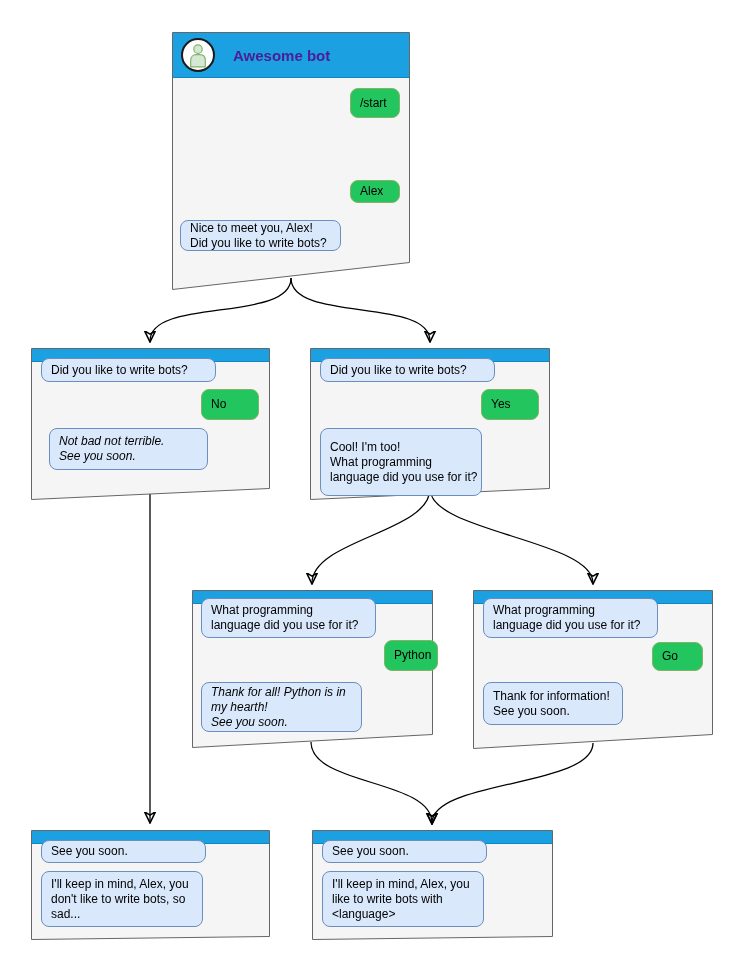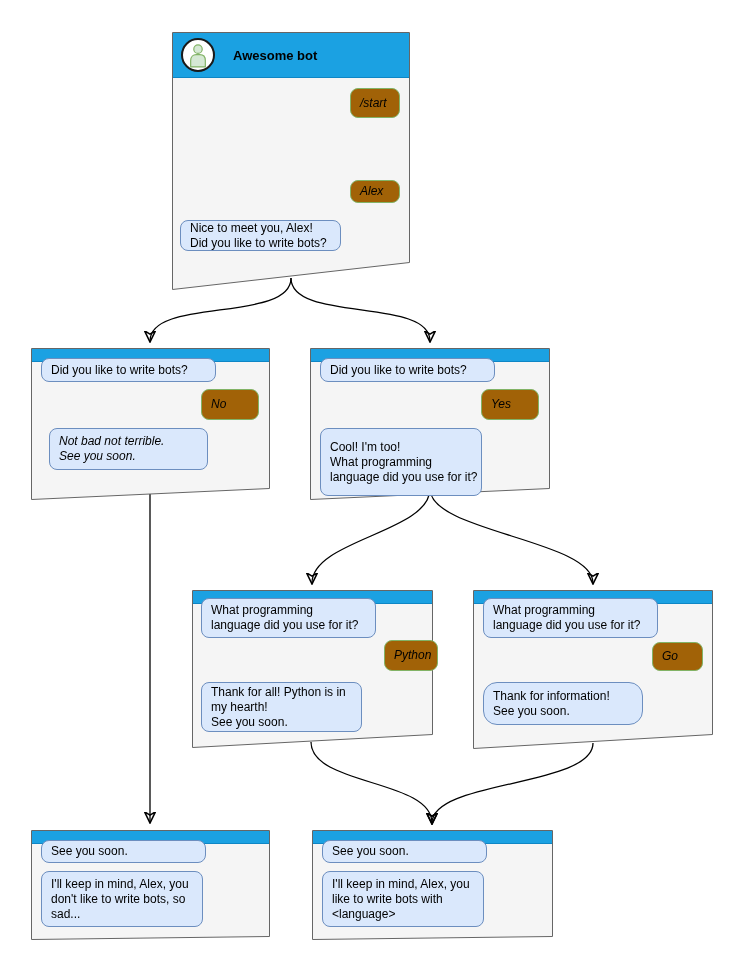--- a/index.html
+++ b/index.html
@@ -20,29 +20,29 @@
     position:absolute;left:1px;right:1px;top:1px;height:12px;
     background:#1ba1e2;border-bottom:1px solid #0e86c5;
   }
   .avatar{
     position:absolute;left:8px;top:5px;width:34px;height:34px;border-radius:50%;
     background:#ffffff;border:2px solid #1a1a1a;box-sizing:border-box;
     display:flex;align-items:center;justify-content:center;
   }
   .window-title{
     position:absolute;left:60px;top:0;height:44px;display:flex;align-items:center;
-    color:#000000;font-weight:bold;font-size:13px;
+    color:#4c1d95;font-weight:bold;font-size:15px;
   }
   .bubble{
     position:absolute;box-sizing:border-box;border-radius:8px;
     font-size:12px;line-height:15px;white-space:pre;
     display:flex;align-items:center;padding:2px 9px;
   }
   .bubble.bot{background:#dae8fc;border:1px solid #6c8ebf;}
-  .bubble.user{background:#a16207;border:1px solid #82b366;font-style:italic;}
+  .bubble.user{background:#22c55e;border:1px solid #82b366;}
   #edges{position:absolute;left:0;top:0;pointer-events:none;}
   #edges path{fill:none;stroke:#000000;stroke-width:1.3px;}
 </style>
 </head>
 <body>
 
 <div id="canvas">
 
   <svg id="edges" width="743" height="971" viewBox="0 0 743 971">
     <defs>
@@ -102,34 +102,34 @@
   </div>
 
   <div class="window" style="left:192px;top:590px;width:241px;height:158px;">
     <svg class="frame" width="241" height="158" viewBox="0 0 241 158">
       <path d="M0.5,0.5 L240.5,0.5 L240.5,144.5 L0.5,157.5 Z"></path>
     </svg>
     <div class="headerbar"></div>
     <div class="bubble bot" style="left:9px;top:8px;width:175px;height:40px;">What programming
 language did you use for it?</div>
     <div class="bubble user" style="left:192px;top:50px;width:54px;height:31px;">Python</div>
-    <div class="bubble bot" style="left:9px;top:92px;width:161px;height:50px;">Thank for all! Python is in
+    <div class="bubble bot" style="left:9px;top:92px;width:161px;height:50px;font-style:italic;">Thank for all! Python is in
 my hearth!
 See you soon.</div>
   </div>
 
   <div class="window" style="left:473px;top:590px;width:240px;height:159px;">
     <svg class="frame" width="240" height="159" viewBox="0 0 240 159">
       <path d="M0.5,0.5 L239.5,0.5 L239.5,144.5 L0.5,158.5 Z"></path>
     </svg>
     <div class="headerbar"></div>
     <div class="bubble bot" style="left:10px;top:8px;width:175px;height:40px;">What programming
 language did you use for it?</div>
     <div class="bubble user" style="left:179px;top:52px;width:51px;height:29px;">Go</div>
-    <div class="bubble bot" style="left:10px;top:92px;width:160px;height:43px;border-radius:14px;">Thank for information!
+    <div class="bubble bot" style="left:10px;top:92px;width:140px;height:43px;">Thank for information!
 See you soon.</div>
   </div>
 
   <div class="window" style="left:31px;top:830px;width:239px;height:110px;">
     <svg class="frame" width="239" height="110" viewBox="0 0 239 110">
       <path d="M0.5,0.5 L238.5,0.5 L238.5,106.5 L0.5,109.5 Z"></path>
     </svg>
     <div class="headerbar"></div>
     <div class="bubble bot" style="left:10px;top:10px;width:165px;height:23px;">See you soon.</div>
     <div class="bubble bot" style="left:10px;top:41px;width:162px;height:56px;">I'll keep in mind, Alex, you

